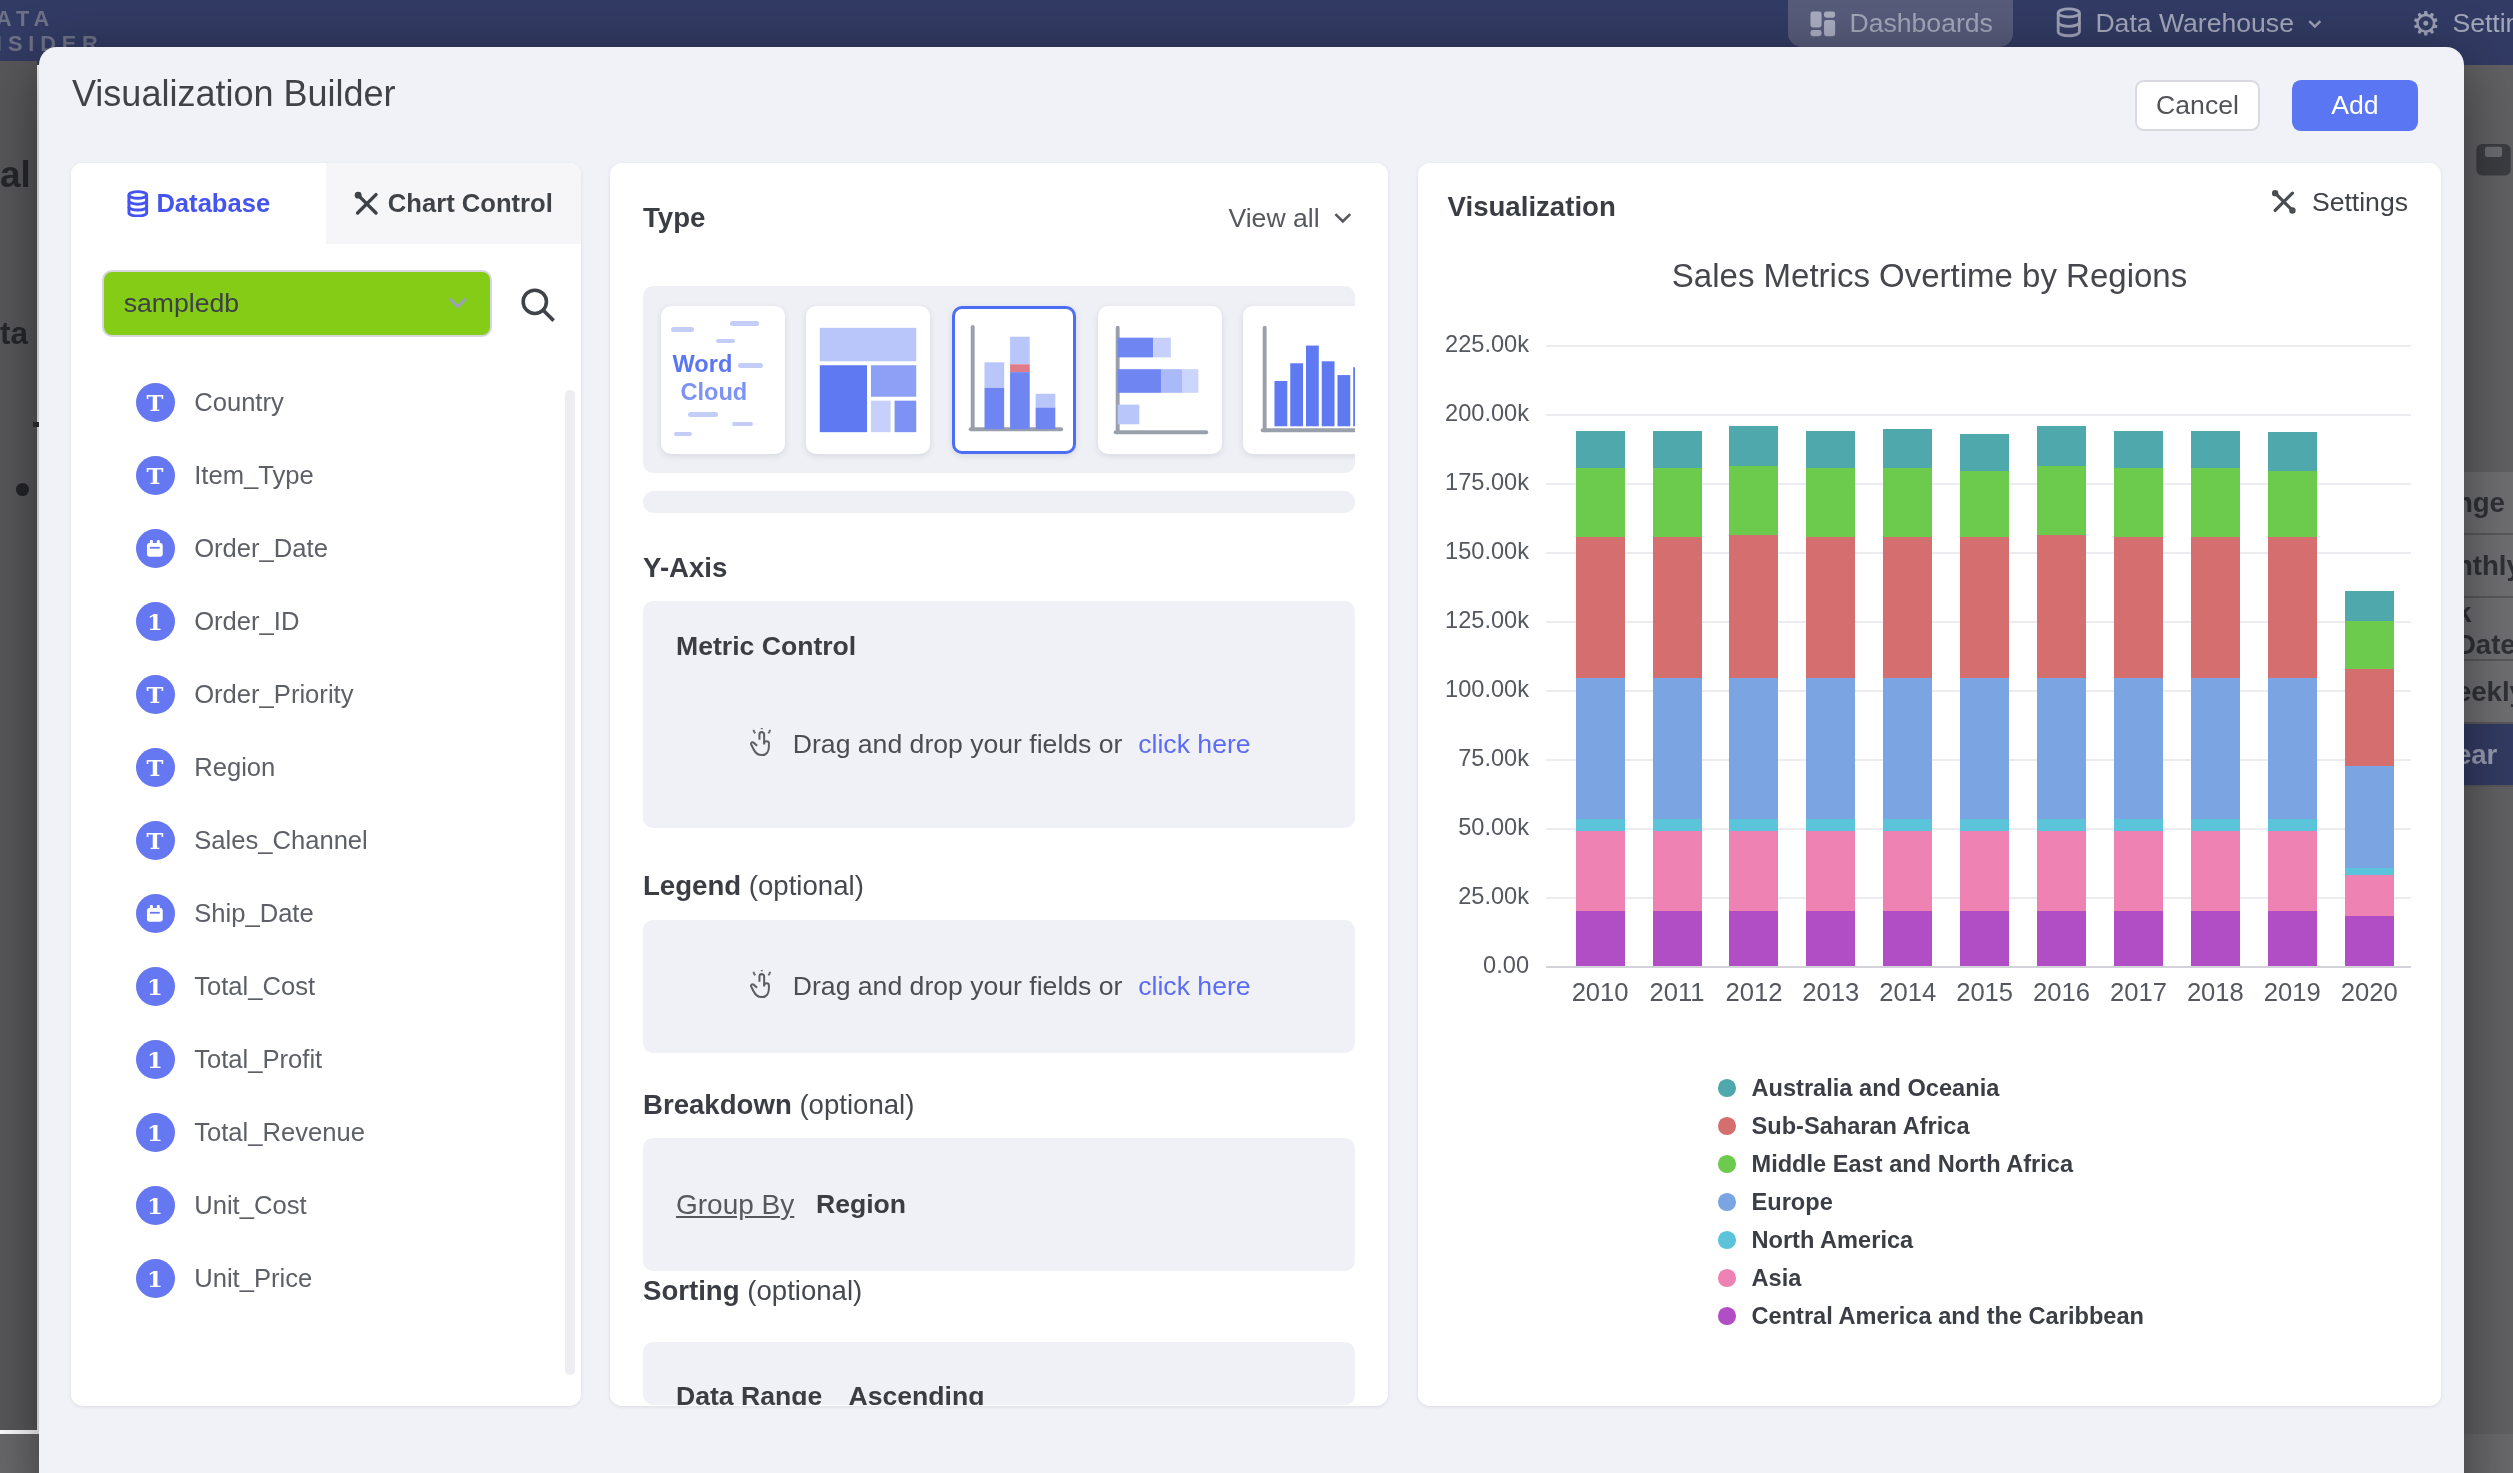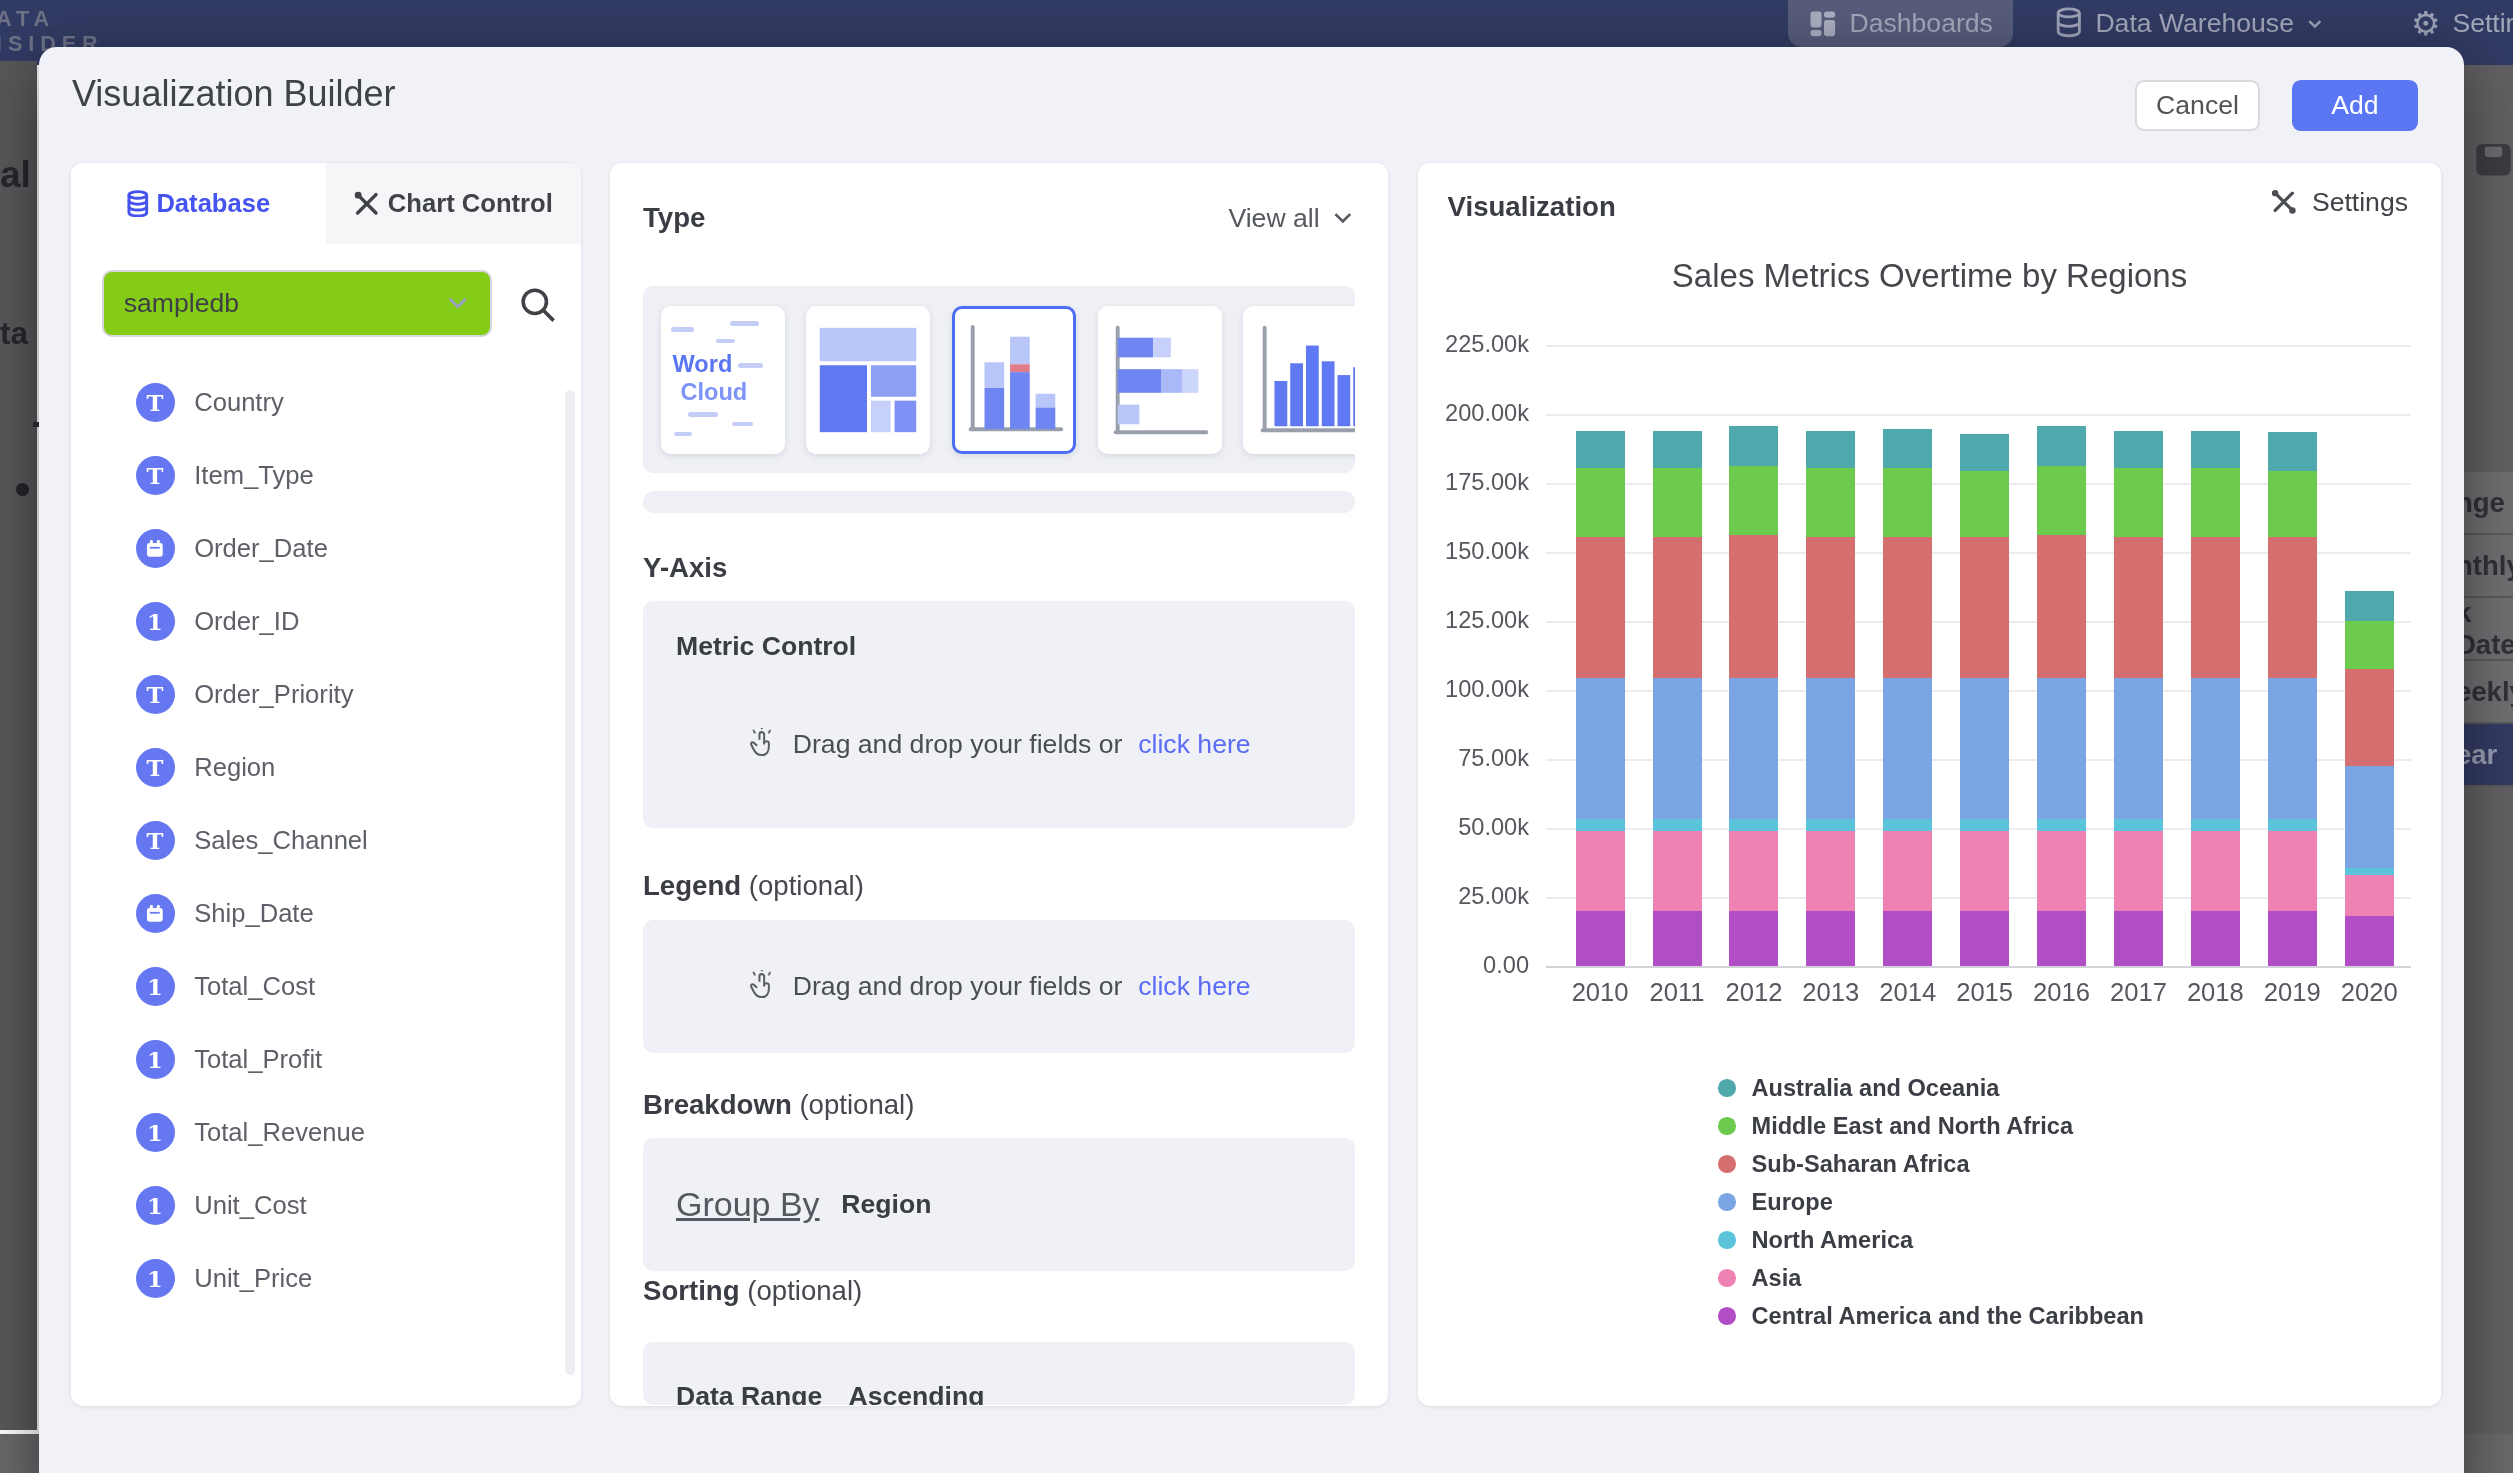--- a/index.html
+++ b/index.html
@@ -87,21 +87,21 @@
   #metric-box { top:438px; height:227px; }
   #metric-box .title { position:absolute; left:33px; top:29.6px; font-size:26.6px; font-weight:700; color:#3a3d42; }
   .dragline { position:absolute; left:0; right:0; top:0; bottom:0; display:flex; align-items:center;
               justify-content:center; gap:15.8px; font-size:26.6px; color:#4a4d52; }
   #metric-box .dragline { top:59px; }
   .dragline a { color:#5b6cf5; text-decoration:none; }
   #legend-head { position:absolute; left:33px; top:707px; }
   #legend-box { top:757px; height:133px; }
   #breakdown-head { position:absolute; left:33px; top:926px; }
   #breakdown-box { top:975px; height:133px; display:flex; align-items:center; padding-left:33px; }
-  #breakdown-box .gb { font-size:34px; color:#55585e; text-decoration:underline; }
+  #breakdown-box .gb { font-size:28px; color:#55585e; text-decoration:underline; }
   #breakdown-box .gbv { font-size:26.6px; font-weight:700; color:#3a3d42; margin-left:21.7px; }
   #sorting-head { position:absolute; left:33px; top:1112px; }
   #sorting-box { top:1179px; height:63px; overflow:hidden; }
   #sorting-box .rowtxt { position:absolute; left:33px; top:39px; white-space:nowrap; }
   #sorting-box .sl { font-size:26.6px; color:#3a3d42; text-decoration:underline; font-weight:700; }
   #sorting-box .sv { font-size:26.6px; font-weight:700; color:#3a3d42; margin-left:21.7px; }
 
   
   #viz-head { position:absolute; left:29.6px; top:27.6px; font-size:27.6px; font-weight:700; color:#3a3d43; }
   #viz-settings { position:absolute; right:33px; top:23.6px; display:flex; align-items:center; gap:13.8px;
@@ -584,26 +584,26 @@
             <div class="xlab">2020</div>
           </div>
         </div>
     </div>
     <div id="chart-legend">
         <div class="leg-row">
           <span class="leg-dot" style="background: rgb(79, 168, 172);"></span>
           <span class="leg-lab">Australia and Oceania</span>
         </div>
         <div class="leg-row">
+          <span class="leg-dot" style="background: rgb(213, 111, 111);"></span>
+          <span class="leg-lab">Sub-Saharan Africa</span>
+        </div>
+        <div class="leg-row">
           <span class="leg-dot" style="background: rgb(108, 202, 77);"></span>
           <span class="leg-lab">Middle East and North Africa</span>
-        </div>
-        <div class="leg-row">
-          <span class="leg-dot" style="background: rgb(213, 111, 111);"></span>
-          <span class="leg-lab">Sub-Saharan Africa</span>
         </div>
         <div class="leg-row">
           <span class="leg-dot" style="background: rgb(123, 164, 226);"></span>
           <span class="leg-lab">Europe</span>
         </div>
         <div class="leg-row">
           <span class="leg-dot" style="background: rgb(91, 196, 219);"></span>
           <span class="leg-lab">North America</span>
         </div>
         <div class="leg-row">

